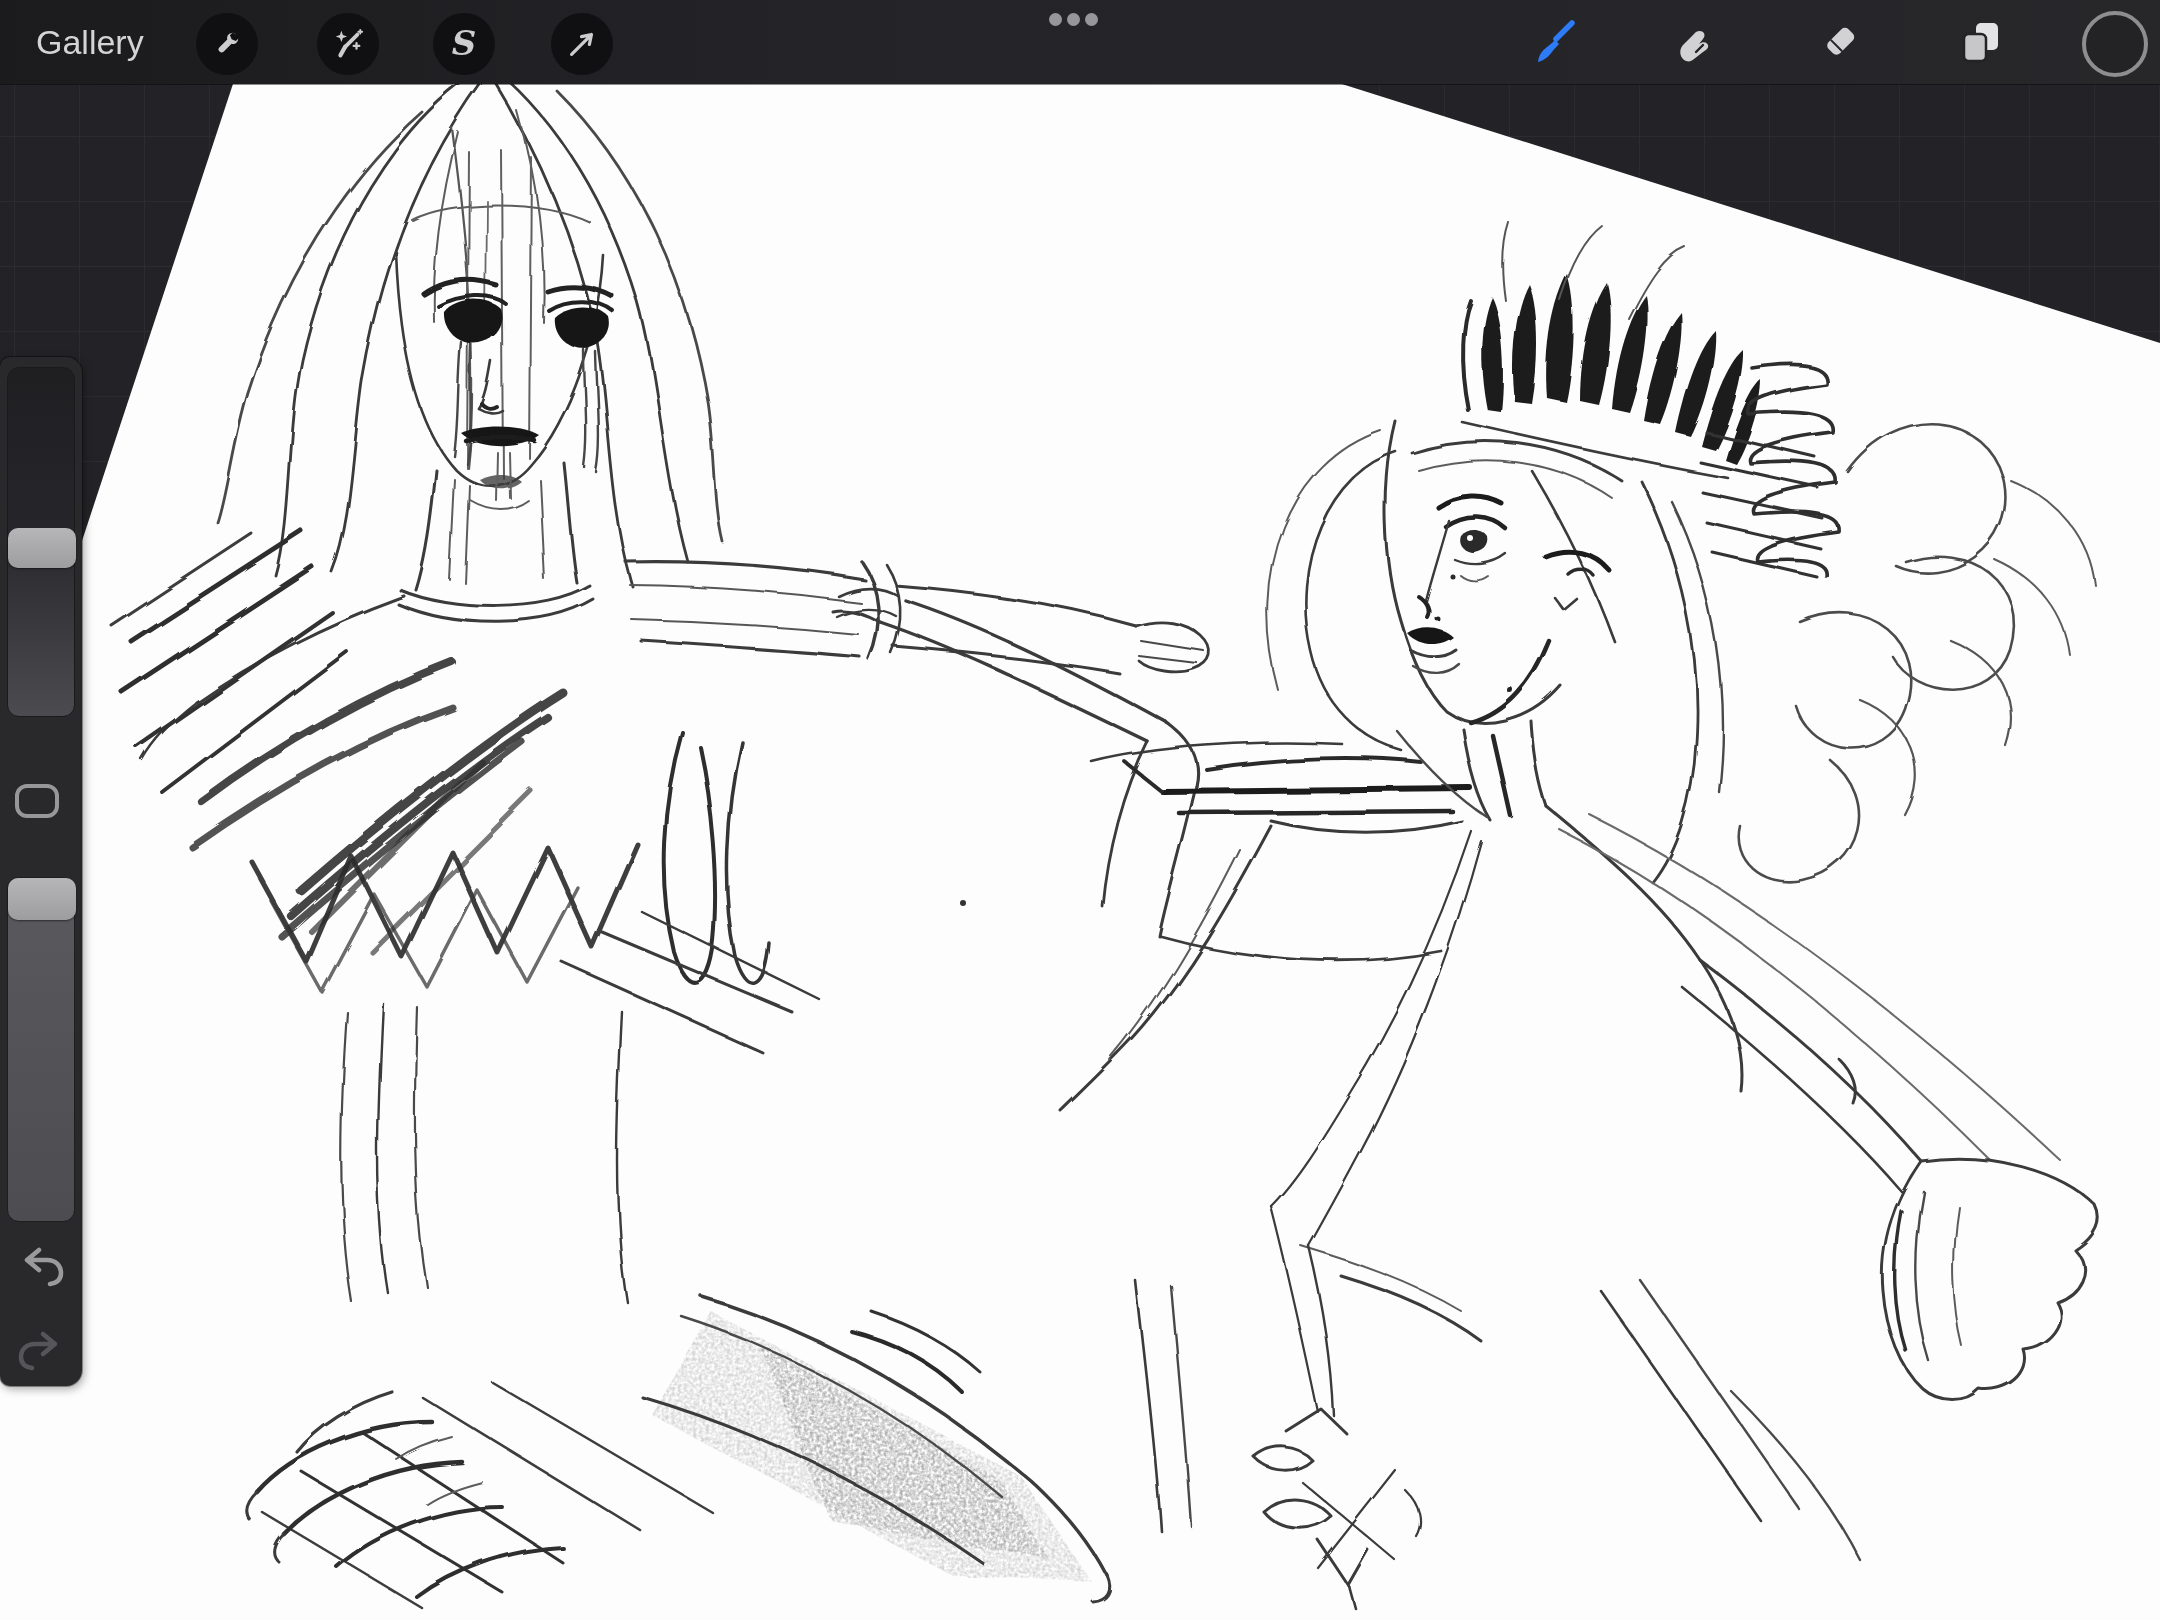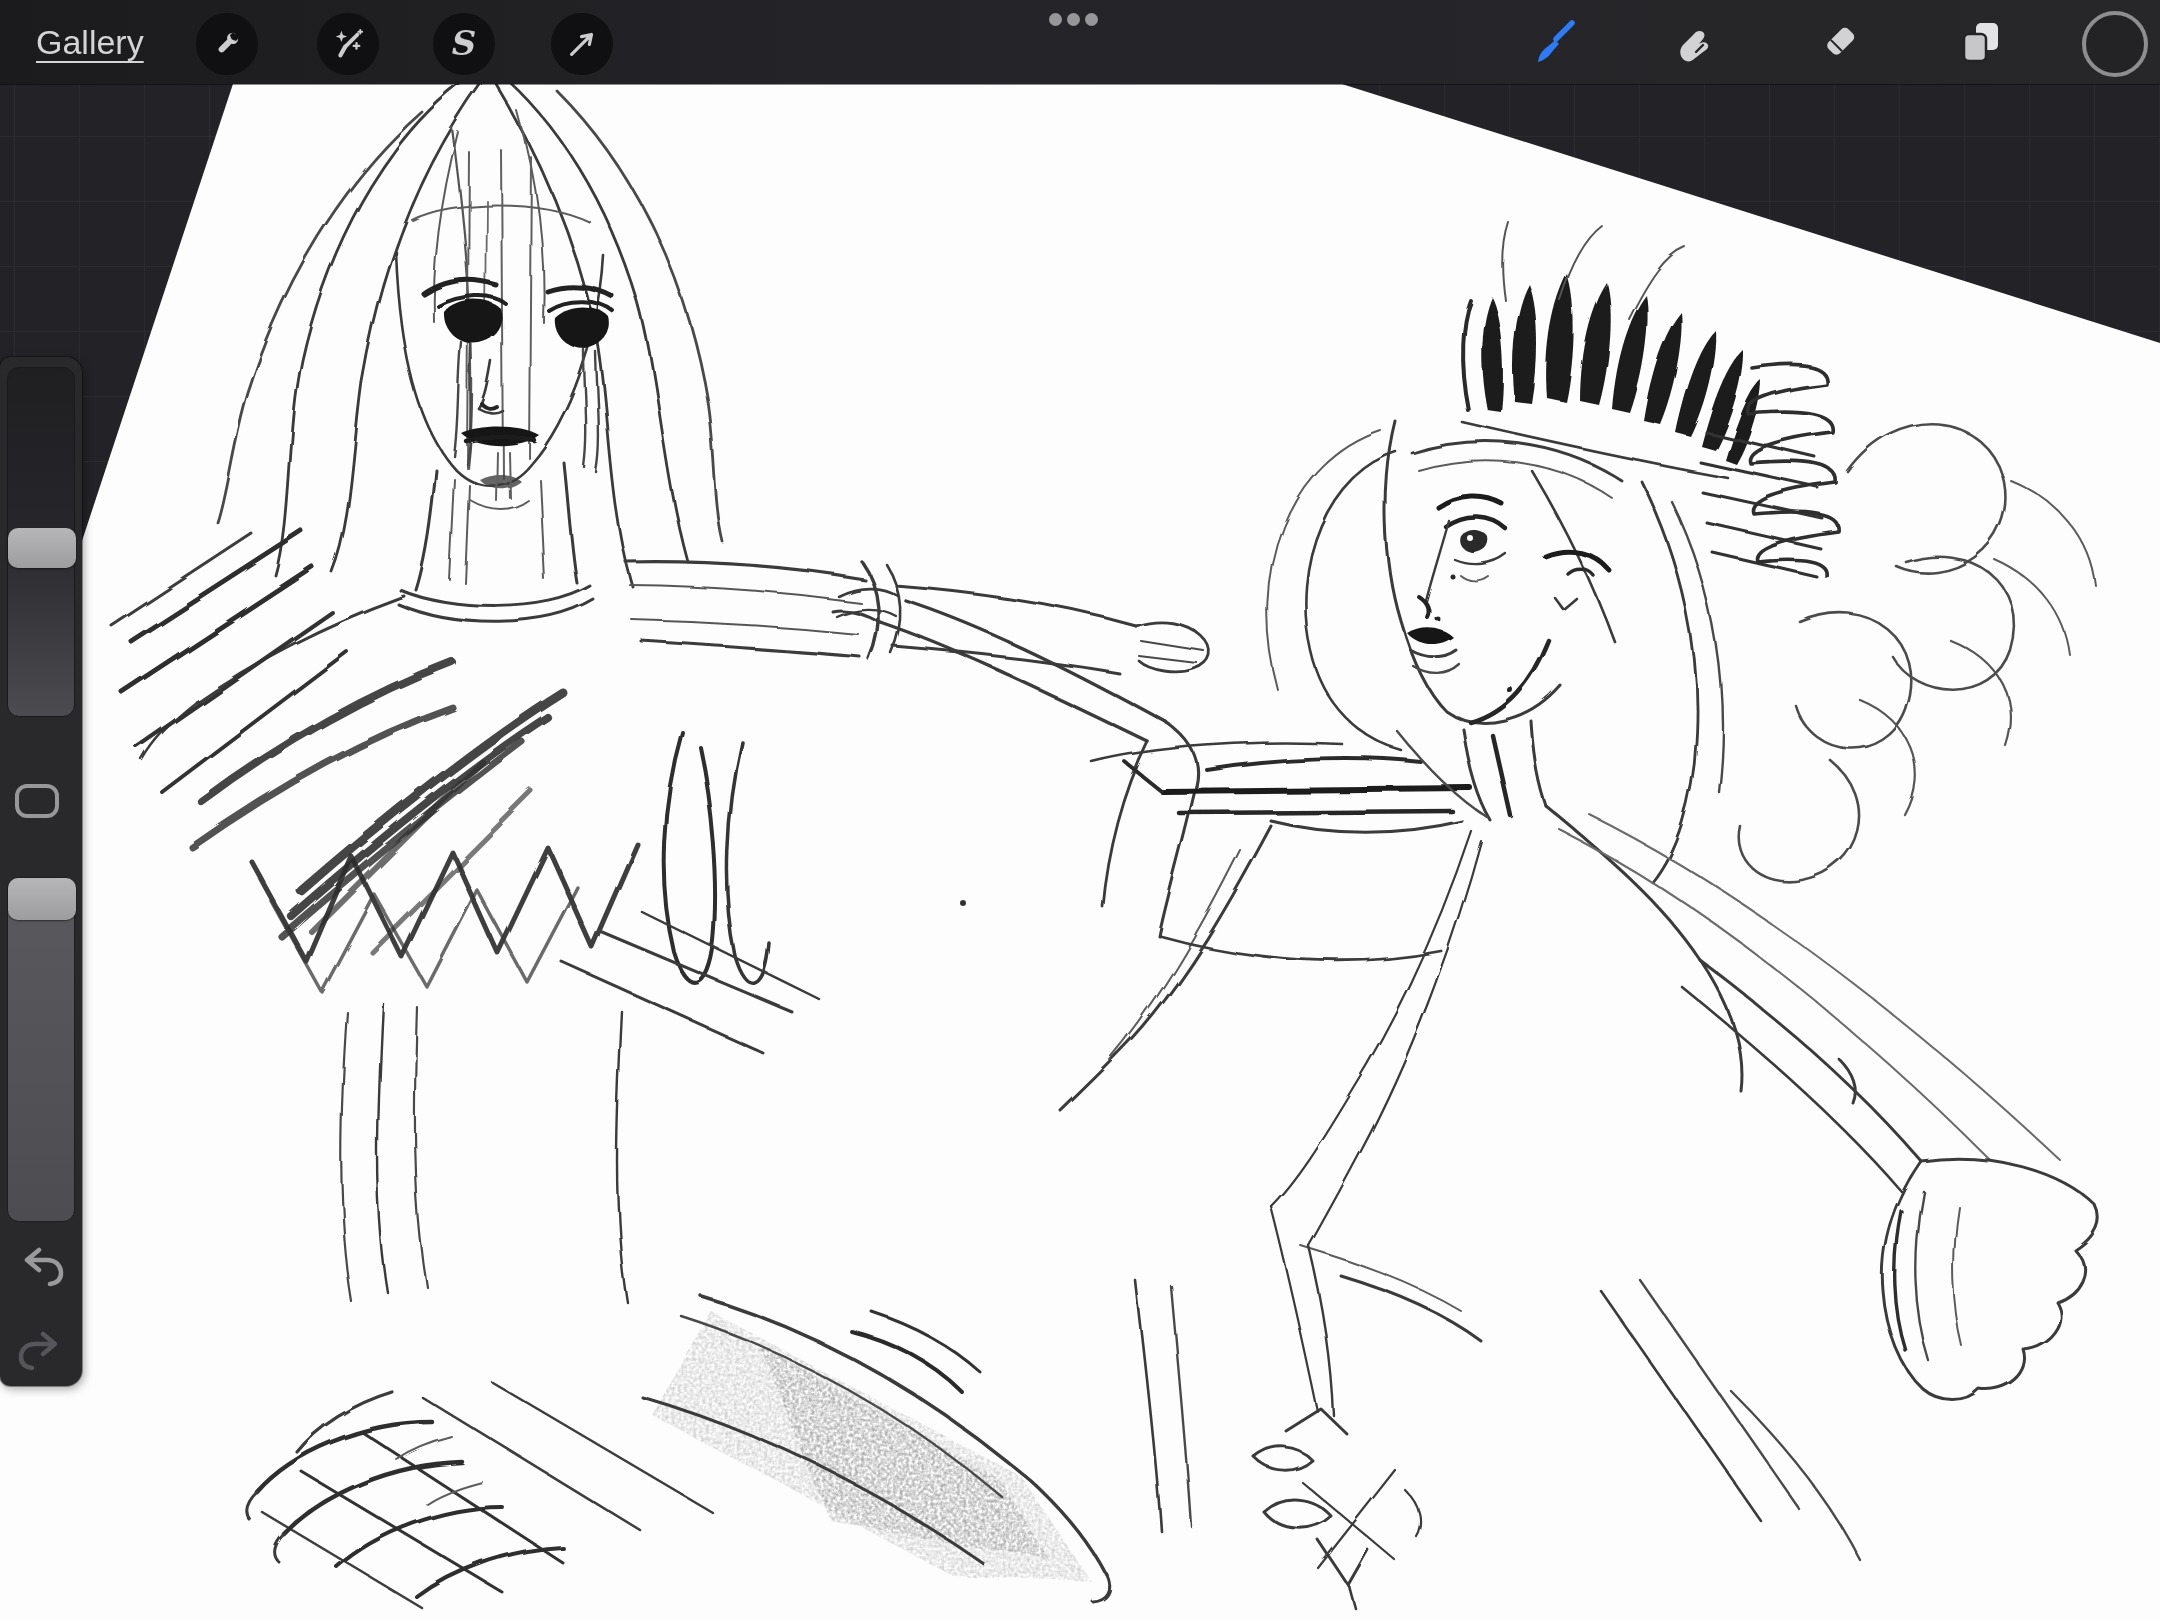--- a/index.html
+++ b/index.html
@@ -20,21 +20,21 @@
   }
   .artwork{position:absolute;left:0;top:0;}
   
   .topbar{
     position:absolute;left:0;top:0;width:2160px;height:84px;z-index:10;
     background:linear-gradient(90deg,#1b1b1d 0%,#242428 38%,#27272a 100%);
     box-shadow:0 1px 0 rgba(0,0,0,.45);
   }
   .gallery-link{
     position:absolute;left:36px;top:0;height:84px;line-height:84px;
-    font-size:34px;color:#d4d4d6;text-decoration:underline;
+    font-size:34px;color:#d4d4d6;
     text-underline-offset:7px;text-decoration-thickness:2px;cursor:pointer;
   }
   .tool-circle{
     position:absolute;top:13px;width:62px;height:62px;border-radius:50%;
     background:#101013;display:flex;align-items:center;justify-content:center;cursor:pointer;
   }
   .tc-actions{left:196px}.tc-adjust{left:317px}.tc-select{left:433px}.tc-transform{left:551px}
   .s-glyph{font-family:"DejaVu Serif",serif;font-style:italic;font-weight:bold;
     font-size:34px;color:#cdcdcf;transform:translateY(-1px);}
   .right-tool{position:absolute;top:18px;width:48px;height:48px;cursor:pointer;}

